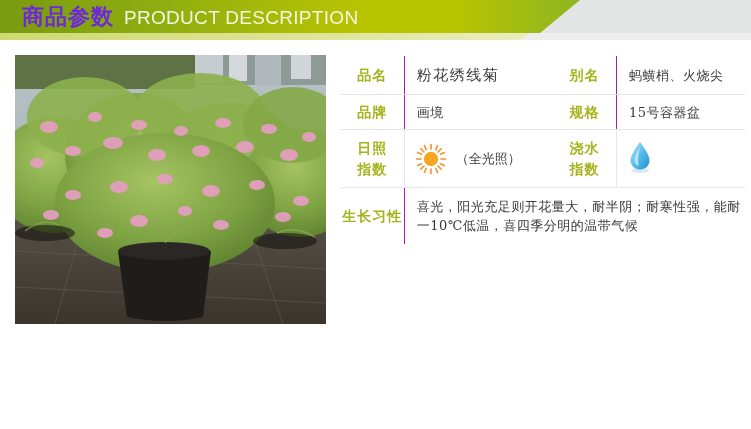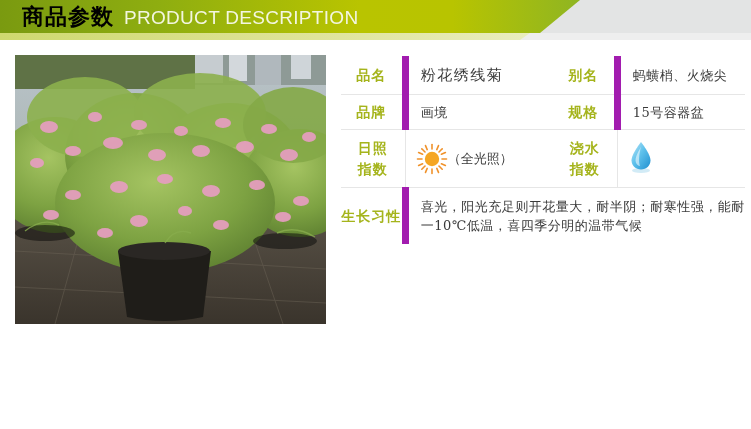--- a/index.html
+++ b/index.html
@@ -48,21 +48,21 @@
     background: linear-gradient(90deg, #cfd96f 0%, #dfe49a 60%, #e9edbe 100%);
     -webkit-clip-path: polygon(0 0, 530px 0, 520px 7px, 0 7px);
     clip-path: polygon(0 0, 530px 0, 520px 7px, 0 7px);
   }
   .header-cn {
     position: absolute;
     left: 22px; top: 2px;
     font-family: "DejaVu Sans", sans-serif;
     font-weight: bold;
     font-size: 22px;
-    color: #000000;
+    color: #6d28d9;
     letter-spacing: 1px;
     line-height: 30px;
     text-align: right;
   }
   .header-en {
     position: absolute;
     left: 124px; top: 7px;
     font-family: "Liberation Sans", sans-serif;
     font-size: 19px;
     color: #f3f6e0;
@@ -103,21 +103,21 @@
     width: 67px;
     line-height: 20px;
     letter-spacing: 1px;
   }
   .lbl.two-line { line-height: 21px; }
   .val {
     color: #3a3a3a;
     font-family: "DejaVu Serif", serif;
     font-size: 13px;
     padding-left: 12px !important;
-    border-left: 7px solid #a21caf;
+    border-left: 1px solid #a21caf;
     letter-spacing: 0.5px;
     line-height: 19px;
   }
   .val.big {
     font-size: 15px;
     letter-spacing: 1.5px;
   }
   .r1 td { height: 38px; }
   .r2 td { height: 34px; margin-top: 9px; }
   .r3 td { height: 57px; }
@@ -127,20 +127,21 @@
   .val-wide { width: 143px; }
   .val-wide2 { width: 124px; }
 
   .icon-cell {
     border-left: 1px solid #e6e6e6;
     padding-left: 10px !important;
   }
   .icon-row {
     display: flex;
     align-items: center;
+    gap: 9px;
   }
   .sun-label {
     font-family: "DejaVu Serif", serif;
     font-size: 13px;
     color: #3a3a3a;
   }
 
   
   .bottom {
     position: absolute;

